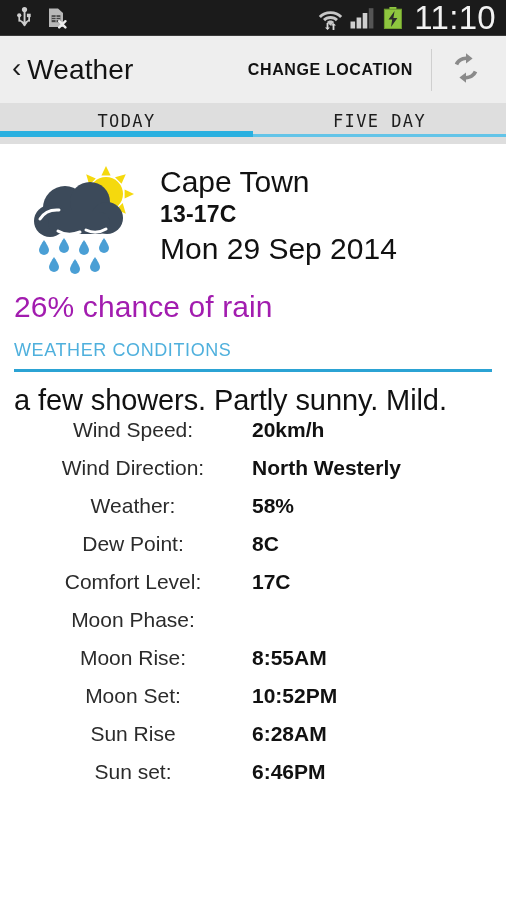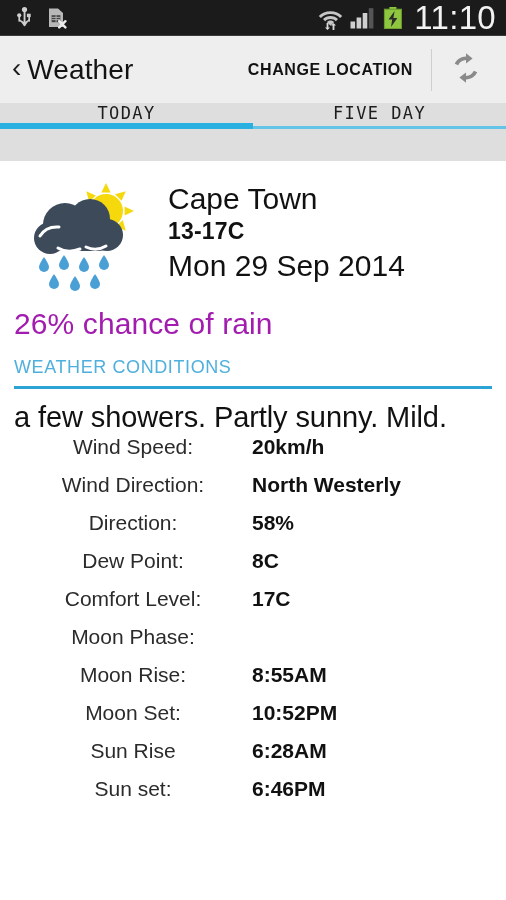--- a/index.html
+++ b/index.html
@@ -51,23 +51,23 @@
     font-size:16px; font-weight:bold; color:#111111;
     letter-spacing:0.6px; padding:10px 14px;
   }
   #action-divider{
     width:1px; height:42px; background:#cfcfcf; margin:0 2px 0 4px;
   }
   #refresh-button{ padding:6px 10px 6px 14px; display:flex; align-items:center; }
 
   
   #tab-bar{
-    height:58px; width:100%;
+    height:41px; width:100%;
     background:#dedede;
-    display:flex; align-items:flex-start;
+    display:flex; align-items:center;
     position:relative;
   }
   .tab{
     flex:1 1 50%;
     display:flex; align-items:center; justify-content:center;
     font-family:"DejaVu Sans Mono", monospace;
     font-size:17px; letter-spacing:1.4px;
     color:#1d1d1d;
     position:relative;
     padding-bottom:6px;
@@ -83,21 +83,21 @@
   #content{ padding:0 14px; position:relative; }
 
   #summary-row{
     display:flex; align-items:flex-start;
     padding-top:14px;
   }
   #weather-icon{
     width:116px; height:110px; flex:0 0 116px;
     margin-left:14px; margin-top:6px;
   }
-  #summary-text{ margin-left:24px; padding-top:8px; }
+  #summary-text{ margin-left:16px; padding-top:8px; }
   #city-name{ font-size:30px; color:#111; font-weight:400; line-height:1.05; }
   #temp-range{ font-size:23px; color:#111; font-weight:bold; line-height:1.45; letter-spacing:0.2px; }
   #date-line{ font-size:30px; color:#111; font-weight:400; line-height:1.22; }
 
   #rain-chance{
     font-size:30px; color:#a21caf; font-weight:400;
     margin-top:16px; letter-spacing:0.1px;
   }
 
   .section-header{
@@ -281,21 +281,21 @@
   <div id="detail-table">
     <div class="detail-row">
       <span class="detail-label">Wind Speed:</span>
       <span class="detail-value">20km/h</span>
     </div>
     <div class="detail-row">
       <span class="detail-label">Wind Direction:</span>
       <span class="detail-value">North Westerly</span>
     </div>
     <div class="detail-row">
-      <span class="detail-label">Direction:</span>
+      <span class="detail-label">Weather:</span>
       <span class="detail-value">58%</span>
     </div>
     <div class="detail-row">
       <span class="detail-label">Dew Point:</span>
       <span class="detail-value">8C</span>
     </div>
     <div class="detail-row">
       <span class="detail-label">Comfort Level:</span>
       <span class="detail-value">17C</span>
     </div>

